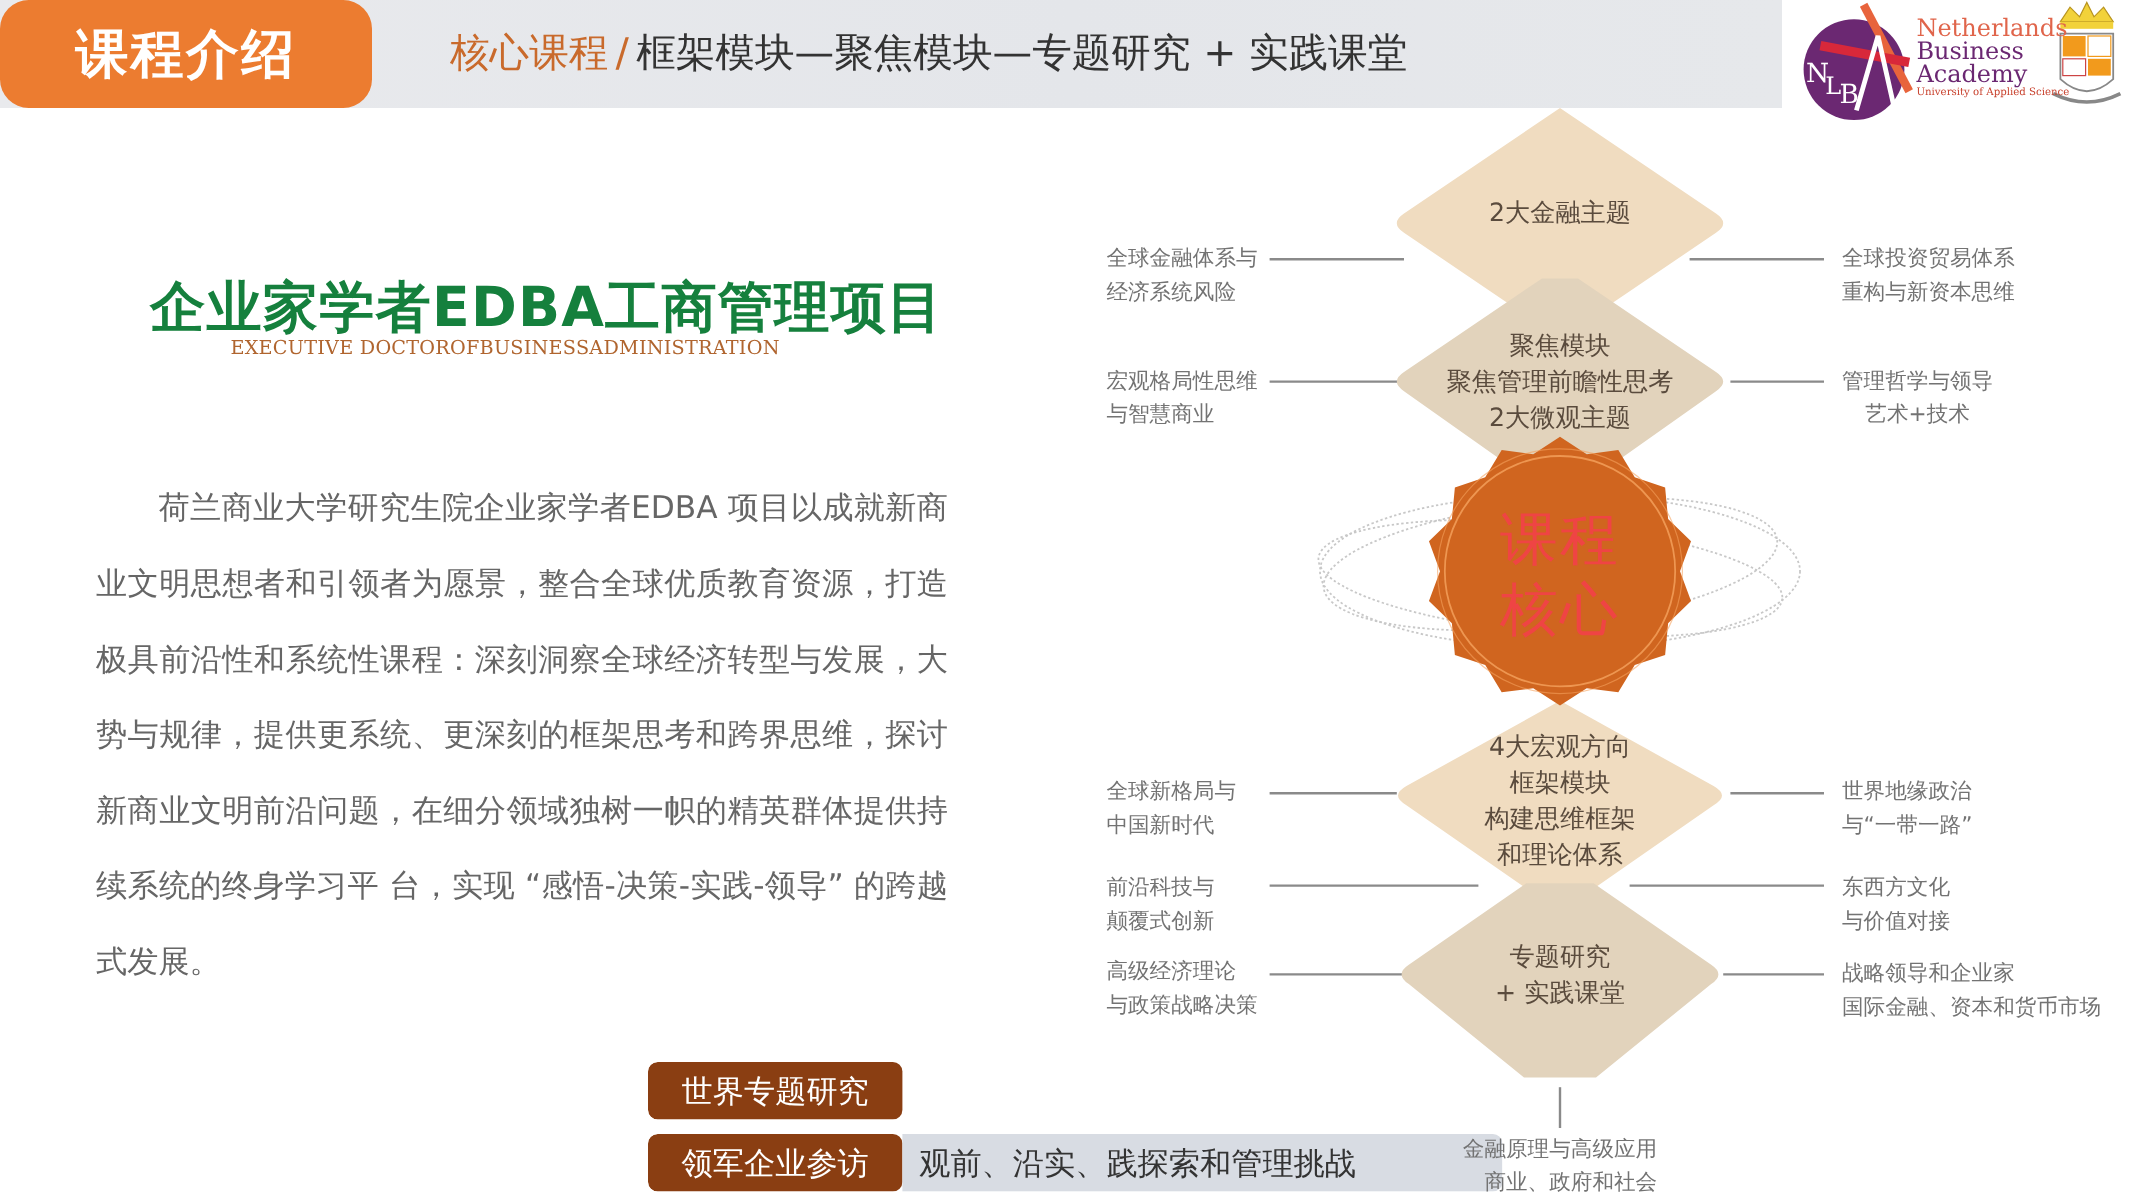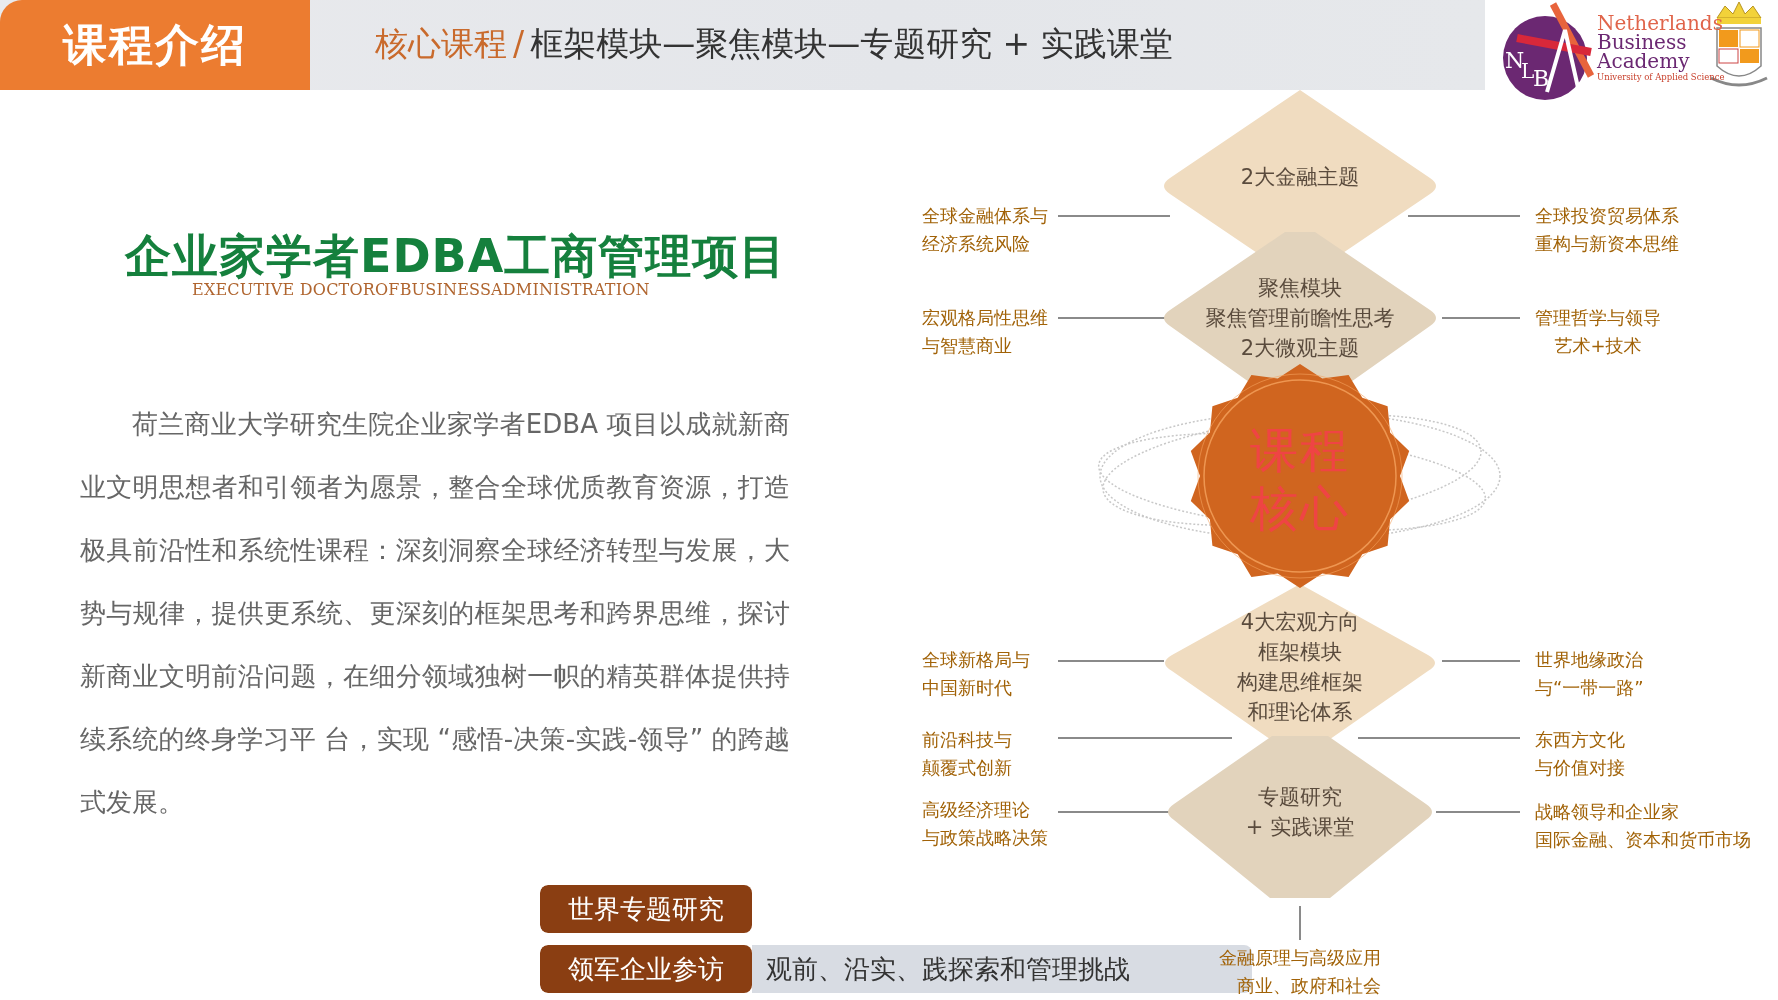--- a/index.html
+++ b/index.html
@@ -1,39 +1,39 @@
 <!DOCTYPE html>
 <html><head>
 <meta charset="utf-8">
 <style>
   html, body { margin:0; padding:0; }
   body { width:1778px; height:1000px; position:relative; overflow:hidden; background:#ffffff;
          font-family:"DejaVu Sans", sans-serif; color:#555; }
   .abs { position:absolute; }
   .header-bar { left:0; top:0; width:1485px; height:90px; background:linear-gradient(90deg,#e9eaed 0%,#e4e6ea 60%,#e6e8eb 100%); }
   .section-tab { left:0; top:0; width:310px; height:90px; background:#ec7c30; border-top-left-radius:22px;
-                 color:#fff; font-size:44px; font-weight:bold; display:flex; align-items:center; justify-content:center; letter-spacing:2px; }
+                 color:#fff; font-size:44px; font-weight:bold; display:flex; align-items:center; justify-content:center; letter-spacing:2px;border-radius:24px; }
   .breadcrumb { left:375px; top:22px; font-size:33px; white-space:nowrap; }
   .bc-active { color:#c96a2c; }
   .bc-sep { color:#c96a2c; margin:0 6px; }
   .bc-rest { color:#333; }
   .logo { left:1495px; top:0; width:283px; height:100px; }
   .logo-text { position:absolute; left:102px; top:14px; font-family:"DejaVu Serif", serif; line-height:19px; }
   .logo-l1 { color:#e0654b; font-size:20px; }
   .logo-l2, .logo-l3 { color:#6b2872; font-size:20px; }
   .logo-l4 { color:#c8402c; font-size:8.5px; line-height:12px; }
   .program-title { left:125px; top:226px; font-size:46px; font-weight:bold; color:#15803d; letter-spacing:1px; white-space:nowrap; }
   .program-subtitle { left:192px; top:280px; font-family:"DejaVu Serif", serif; font-size:16px; color:#b0652f; letter-spacing:0.2px; white-space:nowrap; }
   .intro { left:80px; top:393px; width:710px; font-size:26px; color:#666; line-height:63px; }
   .intro p { margin:0; text-indent:52px; text-align:justify; }
   .feature-row { left:540px; height:48px; width:712px; display:flex; border-radius:8px; overflow:hidden; }
   .feature-label { width:212px; background:#8a3e12; color:#fff; font-size:26px; display:flex; align-items:center; justify-content:center; border-radius:8px; }
   .feature-desc { flex:1; background:#d8dce3; color:#333; font-size:26px; display:flex; align-items:center; padding-left:14px; }
   .node-text { position:absolute; text-align:center; color:#5a4b3d; font-size:21px; line-height:30px; white-space:nowrap; transform:translateX(-50%); }
-  .side-text { position:absolute; font-size:18px; color:#a16207; line-height:28px; white-space:nowrap; }
+  .side-text { position:absolute; font-size:18px; color:#737373; line-height:28px; white-space:nowrap; }
   .core-text { position:absolute; left:1300px; top:421px; transform:translateX(-50%); color:#ef4444; font-size:48px; line-height:58px; text-align:center; letter-spacing:2px; }
   svg.diagram { position:absolute; left:0; top:0; }
 </style>
 </head>
 <body>
 
 <div class="abs header-bar"></div>
 <div class="abs section-tab">课程介绍</div>
 <div class="abs breadcrumb">
   <span class="bc-active">核心课程</span><span class="bc-sep">/</span><span class="bc-rest">框架模块—聚焦模块—专题研究 + 实践课堂</span>

